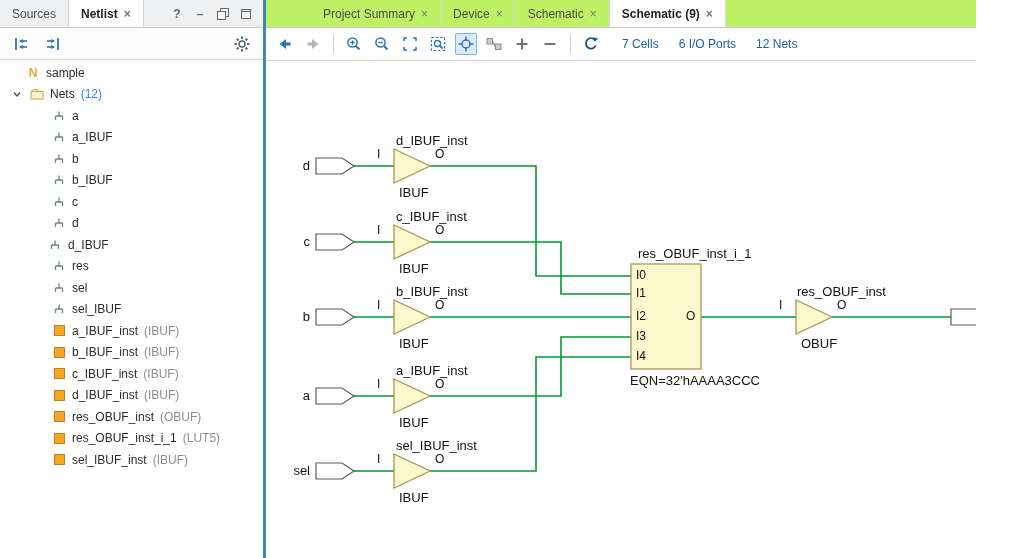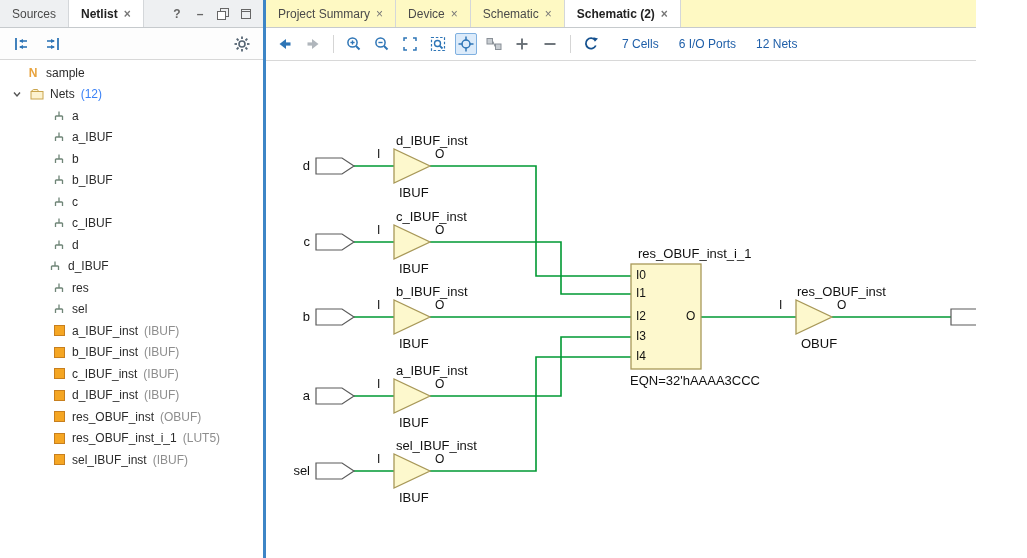--- a/index.html
+++ b/index.html
@@ -28,21 +28,21 @@
   .tree { flex:1; overflow:hidden; padding-top:2px; background:#fff; }
   .trow { height:21.5px; display:flex; align-items:center; gap:6px; white-space:nowrap; }
   .trow .tlabel { color:#2b2b2b; }
   .trow .tcount { color:#3b82f6; }
   .trow .ttype { color:#8e8e8e; }
   .ticon { display:flex; align-items:center; justify-content:center; width:14px; height:14px; flex:0 0 auto; }
   .nicon { color:#e8a33d; font-weight:bold; font-size:12px; }
 
   
   .rpanel { flex:1; height:558px; display:flex; flex-direction:column; background:#fff; }
-  .rtabs { height:28px; display:flex; background:#fef9c3; border-bottom:1px solid #c6cacd; }
+  .rtabs { height:28px; display:flex; background:#bef264; border-bottom:1px solid #c6cacd;padding-left:45px; }
   .rtoolbar { height:33px; display:flex; align-items:center; gap:6px; padding:0 8px; background:#fff; border-bottom:1px solid #d8d8d8; }
   .sep { width:1px; height:18px; background:#d5d5d5; margin:0 3px; }
   .stat { color:var(--accent); margin-left:14px; cursor:default; }
 
   .canvas { position:relative; flex:1; background:#fff; overflow:hidden; }
   .canvas svg.schem { position:absolute; left:0; top:0; }
   .slabel { position:absolute; font-size:13px; color:#111; white-space:nowrap; }
   .spin { position:absolute; font-size:12px; color:#111; white-space:nowrap; }
   .plabel { position:absolute; width:42px; text-align:right; font-size:13px; color:#111; }
 
@@ -182,28 +182,20 @@
             </svg>
           </span>
           <span class="tlabel">c</span>
         </div>
       <div class="trow" style="padding-left:52px">
           <span class="ticon">
             <svg width="12" height="12">
               <path d="M6,1.5 V6 M2.5,6 H9.5 M2.5,6 V10 M9.5,6 V10" fill="none" stroke="#6f8577" stroke-width="1.3"></path>
             </svg>
           </span>
-          <span class="tlabel">c_IBUF</span>
-        </div>
-      <div class="trow" style="padding-left:52px">
-          <span class="ticon">
-            <svg width="12" height="12">
-              <path d="M6,1.5 V6 M2.5,6 H9.5 M2.5,6 V10 M9.5,6 V10" fill="none" stroke="#6f8577" stroke-width="1.3"></path>
-            </svg>
-          </span>
           <span class="tlabel">d</span>
         </div>
       <div class="trow" style="padding-left:48px">
           <span class="ticon">
             <svg width="12" height="12">
               <path d="M6,1.5 V6 M2.5,6 H9.5 M2.5,6 V10 M9.5,6 V10" fill="none" stroke="#6f8577" stroke-width="1.3"></path>
             </svg>
           </span>
           <span class="tlabel">d_IBUF</span>
         </div>
@@ -215,20 +207,28 @@
           </span>
           <span class="tlabel">res</span>
         </div>
       <div class="trow" style="padding-left:52px">
           <span class="ticon">
             <svg width="12" height="12">
               <path d="M6,1.5 V6 M2.5,6 H9.5 M2.5,6 V10 M9.5,6 V10" fill="none" stroke="#6f8577" stroke-width="1.3"></path>
             </svg>
           </span>
           <span class="tlabel">sel</span>
+        </div>
+      <div class="trow" style="padding-left:52px">
+          <span class="ticon">
+            <svg width="12" height="12">
+              <path d="M6,1.5 V6 M2.5,6 H9.5 M2.5,6 V10 M9.5,6 V10" fill="none" stroke="#6f8577" stroke-width="1.3"></path>
+            </svg>
+          </span>
+          <span class="tlabel">sel_IBUF</span>
         </div>
 
 
       <div class="trow" style="padding-left:52px">
           <span class="ticon">
             <svg width="11" height="11">
               <rect x="0.5" y="0.5" width="10" height="10" fill="#f5a623" stroke="#c77f1e"></rect>
             </svg>
           </span>
           <span class="tlabel">a_IBUF_inst</span>
@@ -303,21 +303,21 @@
       </div>
       <div class="tab">
         <span>Device</span>
         <span class="x">×</span>
       </div>
       <div class="tab">
         <span>Schematic</span>
         <span class="x">×</span>
       </div>
       <div class="tab active">
-        <span>Schematic (2)</span>
+        <span>Schematic (9)</span>
         <span class="x">×</span>
       </div>
     </div>
 
     <div class="rtoolbar">
       <span class="tbtn">
         <svg width="18" height="18">
             <polygon points="10,4 3.5,9 10,14" fill="#2e75b6"></polygon>
             <rect x="10" y="7.4" width="4.5" height="3.2" fill="#2e75b6"></rect>
           </svg>

